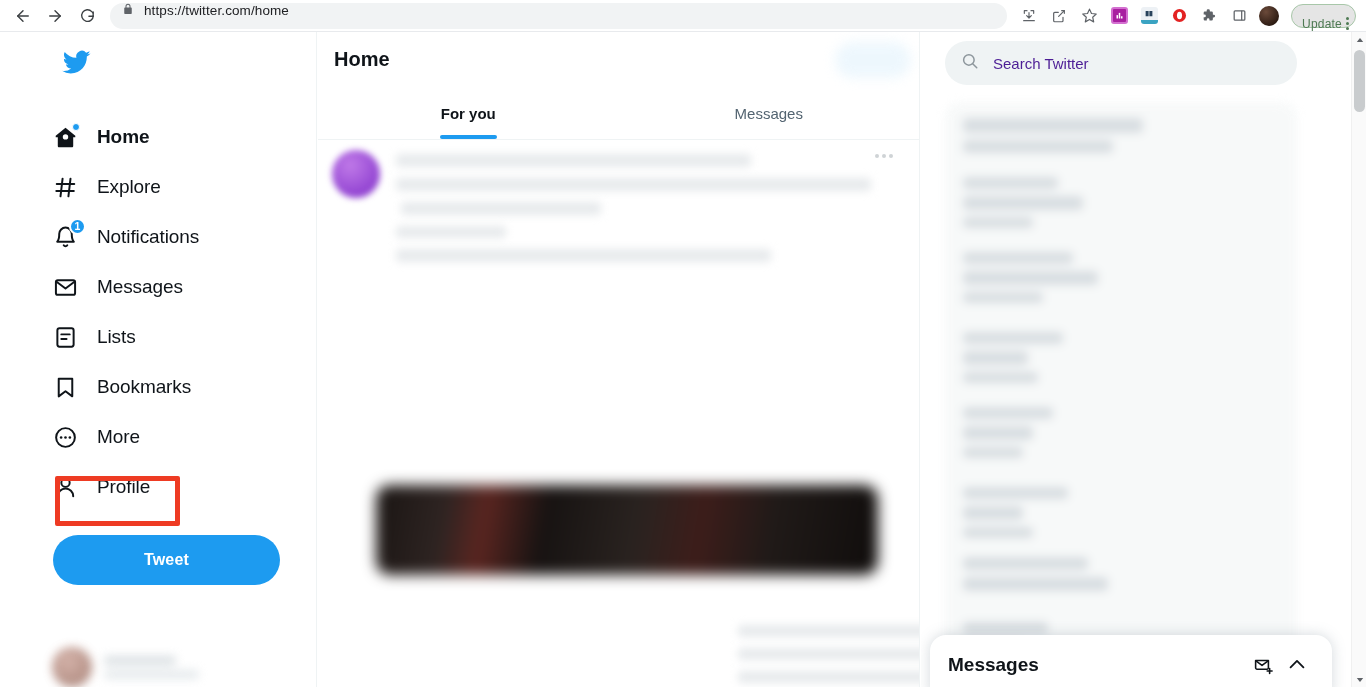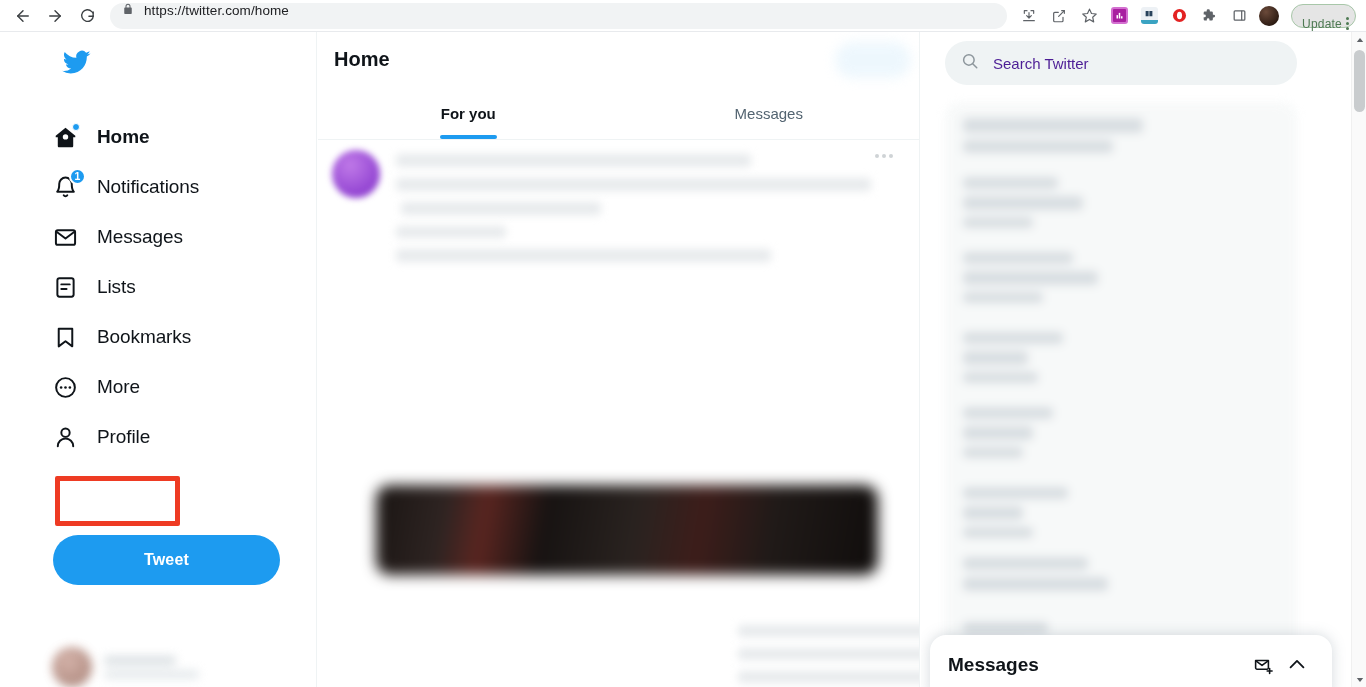--- a/index.html
+++ b/index.html
@@ -394,20 +394,31 @@
       <div class="nav-item active">
         <span class="nav-ico">
           <svg width="25" height="25" viewBox="0 0 24 24" fill="#0f1419">
               <path d="M12 2.6 2.6 10.2v1.5h2v8.4c0 .7.5 1.3 1.2 1.3h12.4c.7 0 1.2-.6 1.2-1.3v-8.4h2v-1.5L12 2.6zm0 6.2a2.6 2.6 0 1 1 0 5.2 2.6 2.6 0 0 1 0-5.2z"></path>
             </svg>
           <span class="badge-dot"></span>
         </span>
         <span class="nav-label">Home</span>
       </div>
 
+      <div class="nav-item">
+        <span class="nav-ico">
+          <svg width="25" height="25" viewBox="0 0 24 24" fill="none" stroke="#0f1419" stroke-width="1.9" stroke-linecap="round">
+              <line x1="9.2" y1="3.5" x2="7.2" y2="20.5"></line>
+              <line x1="16.8" y1="3.5" x2="14.8" y2="20.5"></line>
+              <line x1="3.6" y1="8.6" x2="20.4" y2="8.6"></line>
+              <line x1="3.2" y1="15.4" x2="20" y2="15.4"></line>
+            </svg>
+        </span>
+        <span class="nav-label">Explore</span>
+      </div>
 
       <div class="nav-item">
         <span class="nav-ico">
           <svg width="25" height="25" viewBox="0 0 24 24" fill="none" stroke="#0f1419" stroke-width="1.9" stroke-linecap="round" stroke-linejoin="round">
               <path d="M18 8.5a6 6 0 1 0-12 0c0 6-2 7.5-2 7.5h16s-2-1.5-2-7.5z"></path>
               <path d="M13.7 19.5a2 2 0 0 1-3.4 0"></path>
             </svg>
           <span class="badge-num">1</span>
         </span>
         <span class="nav-label">Notifications</span>

